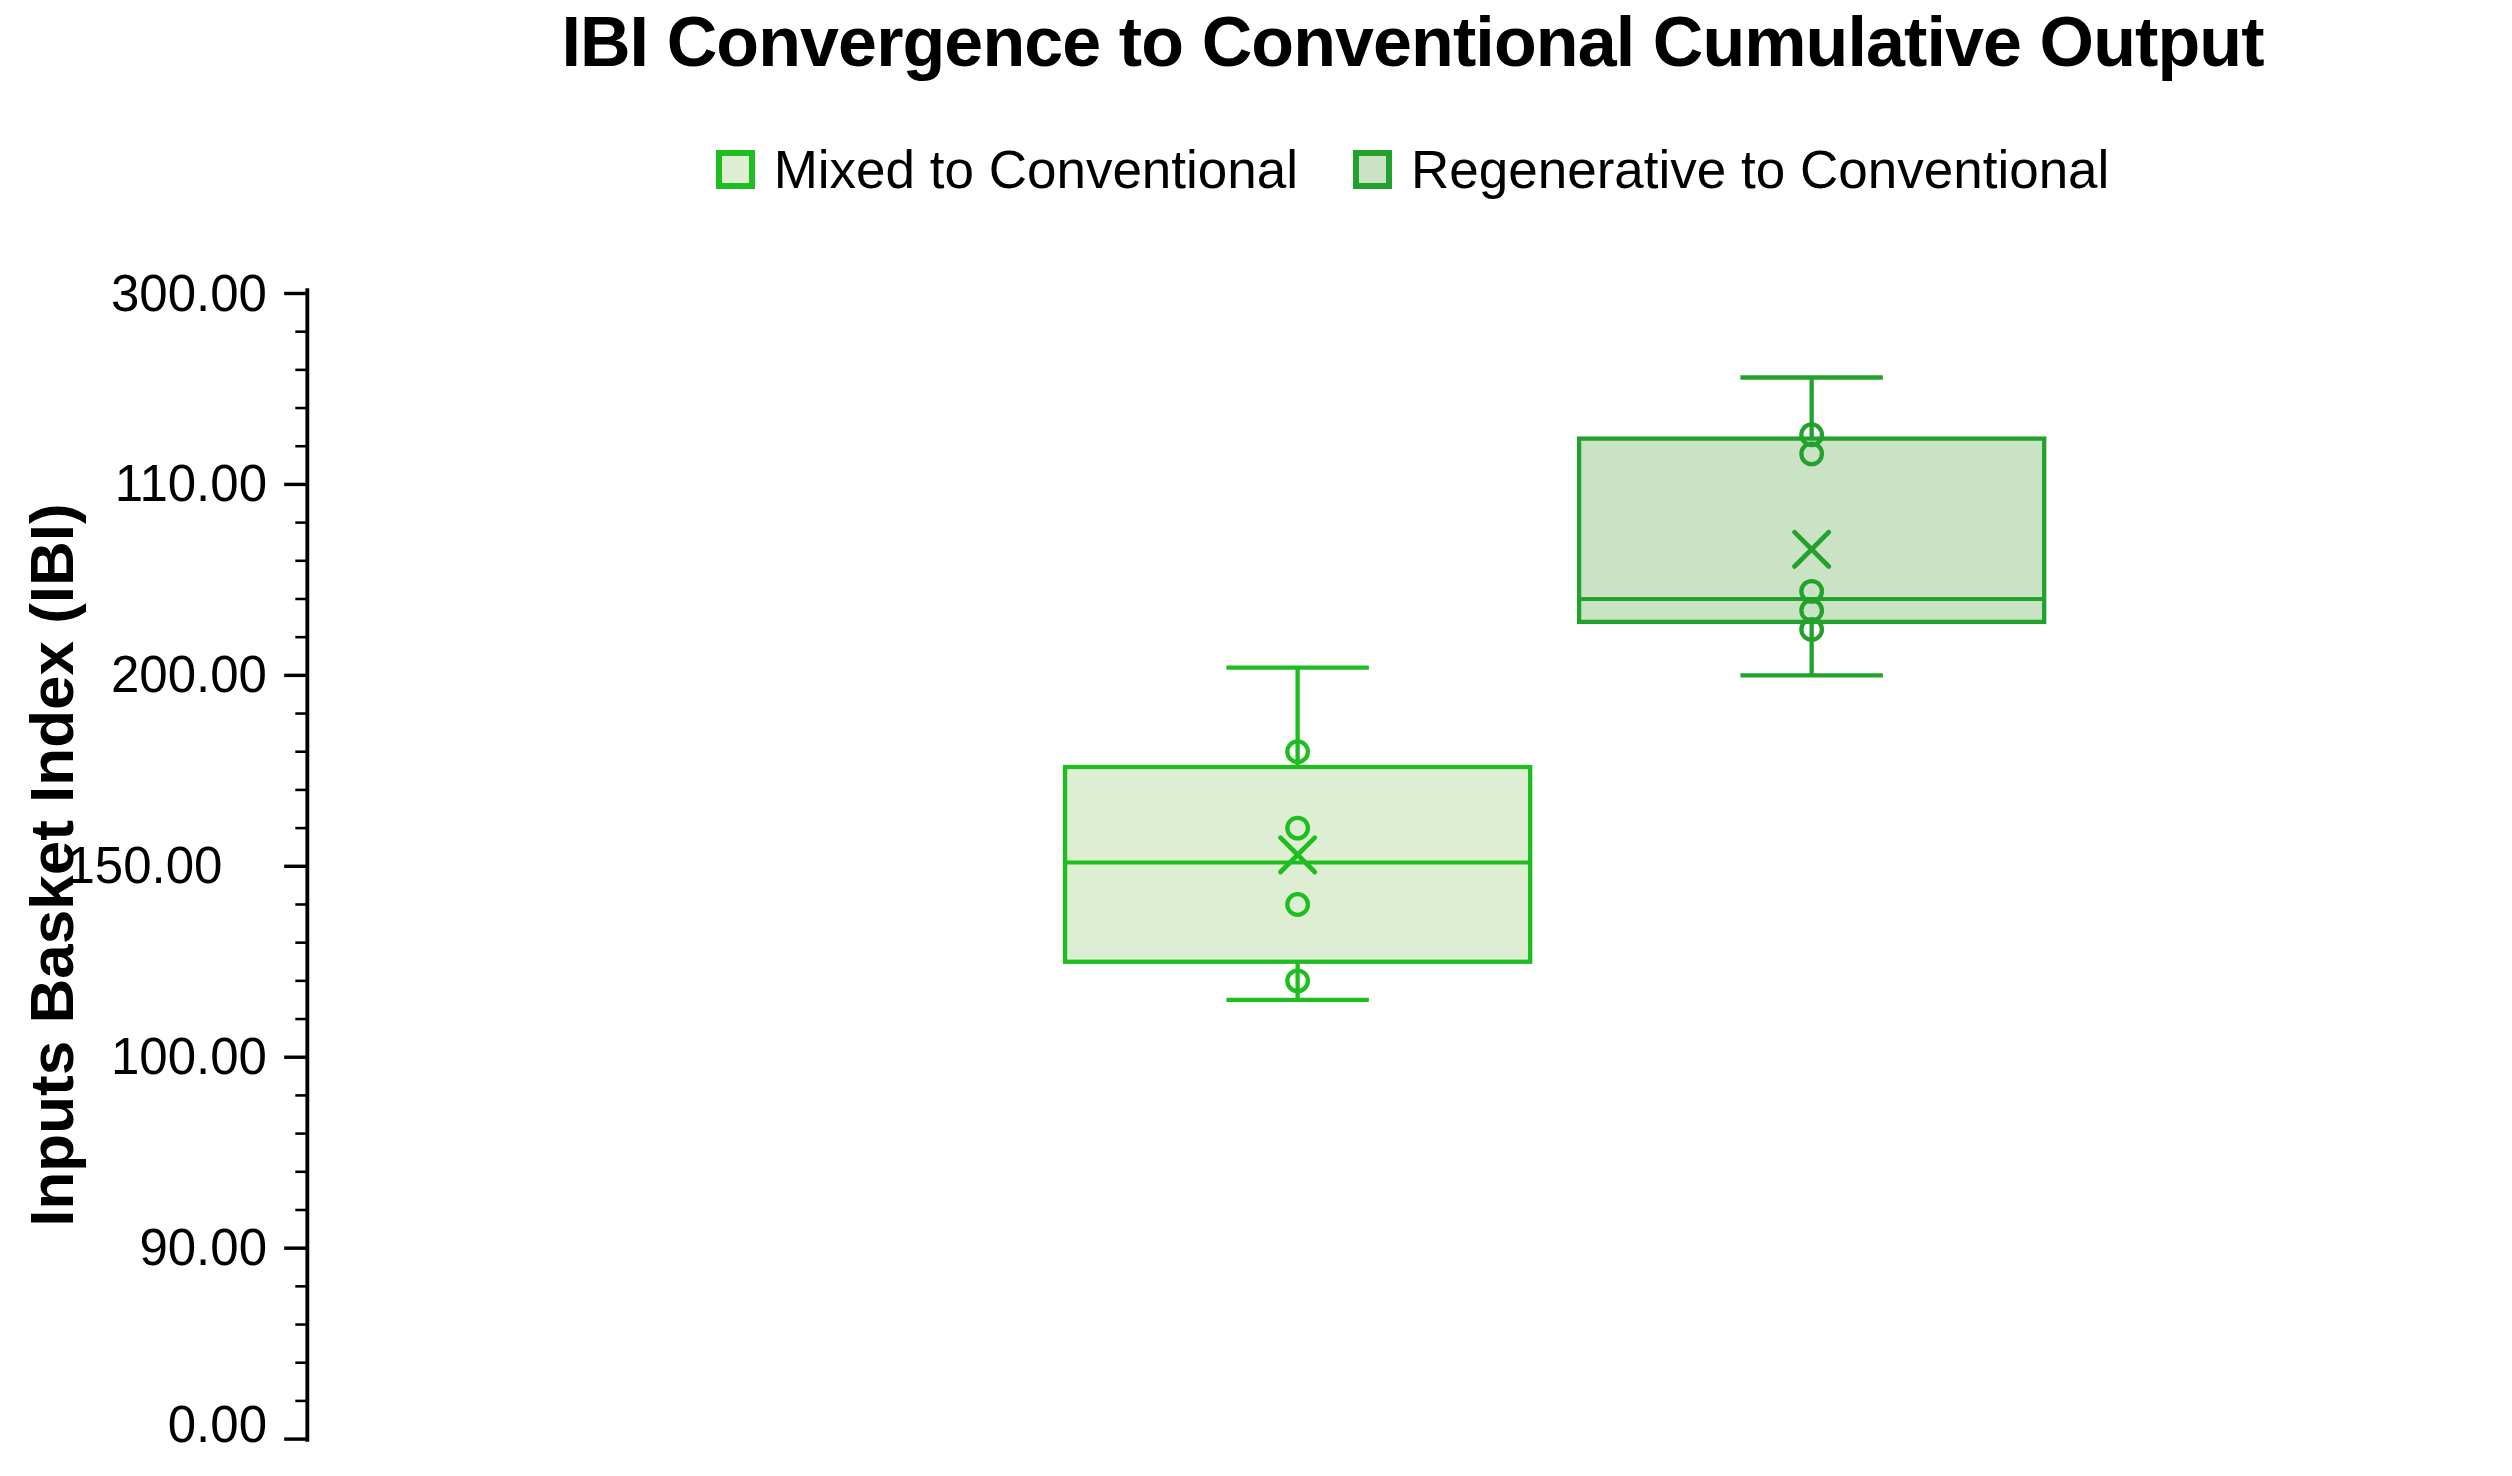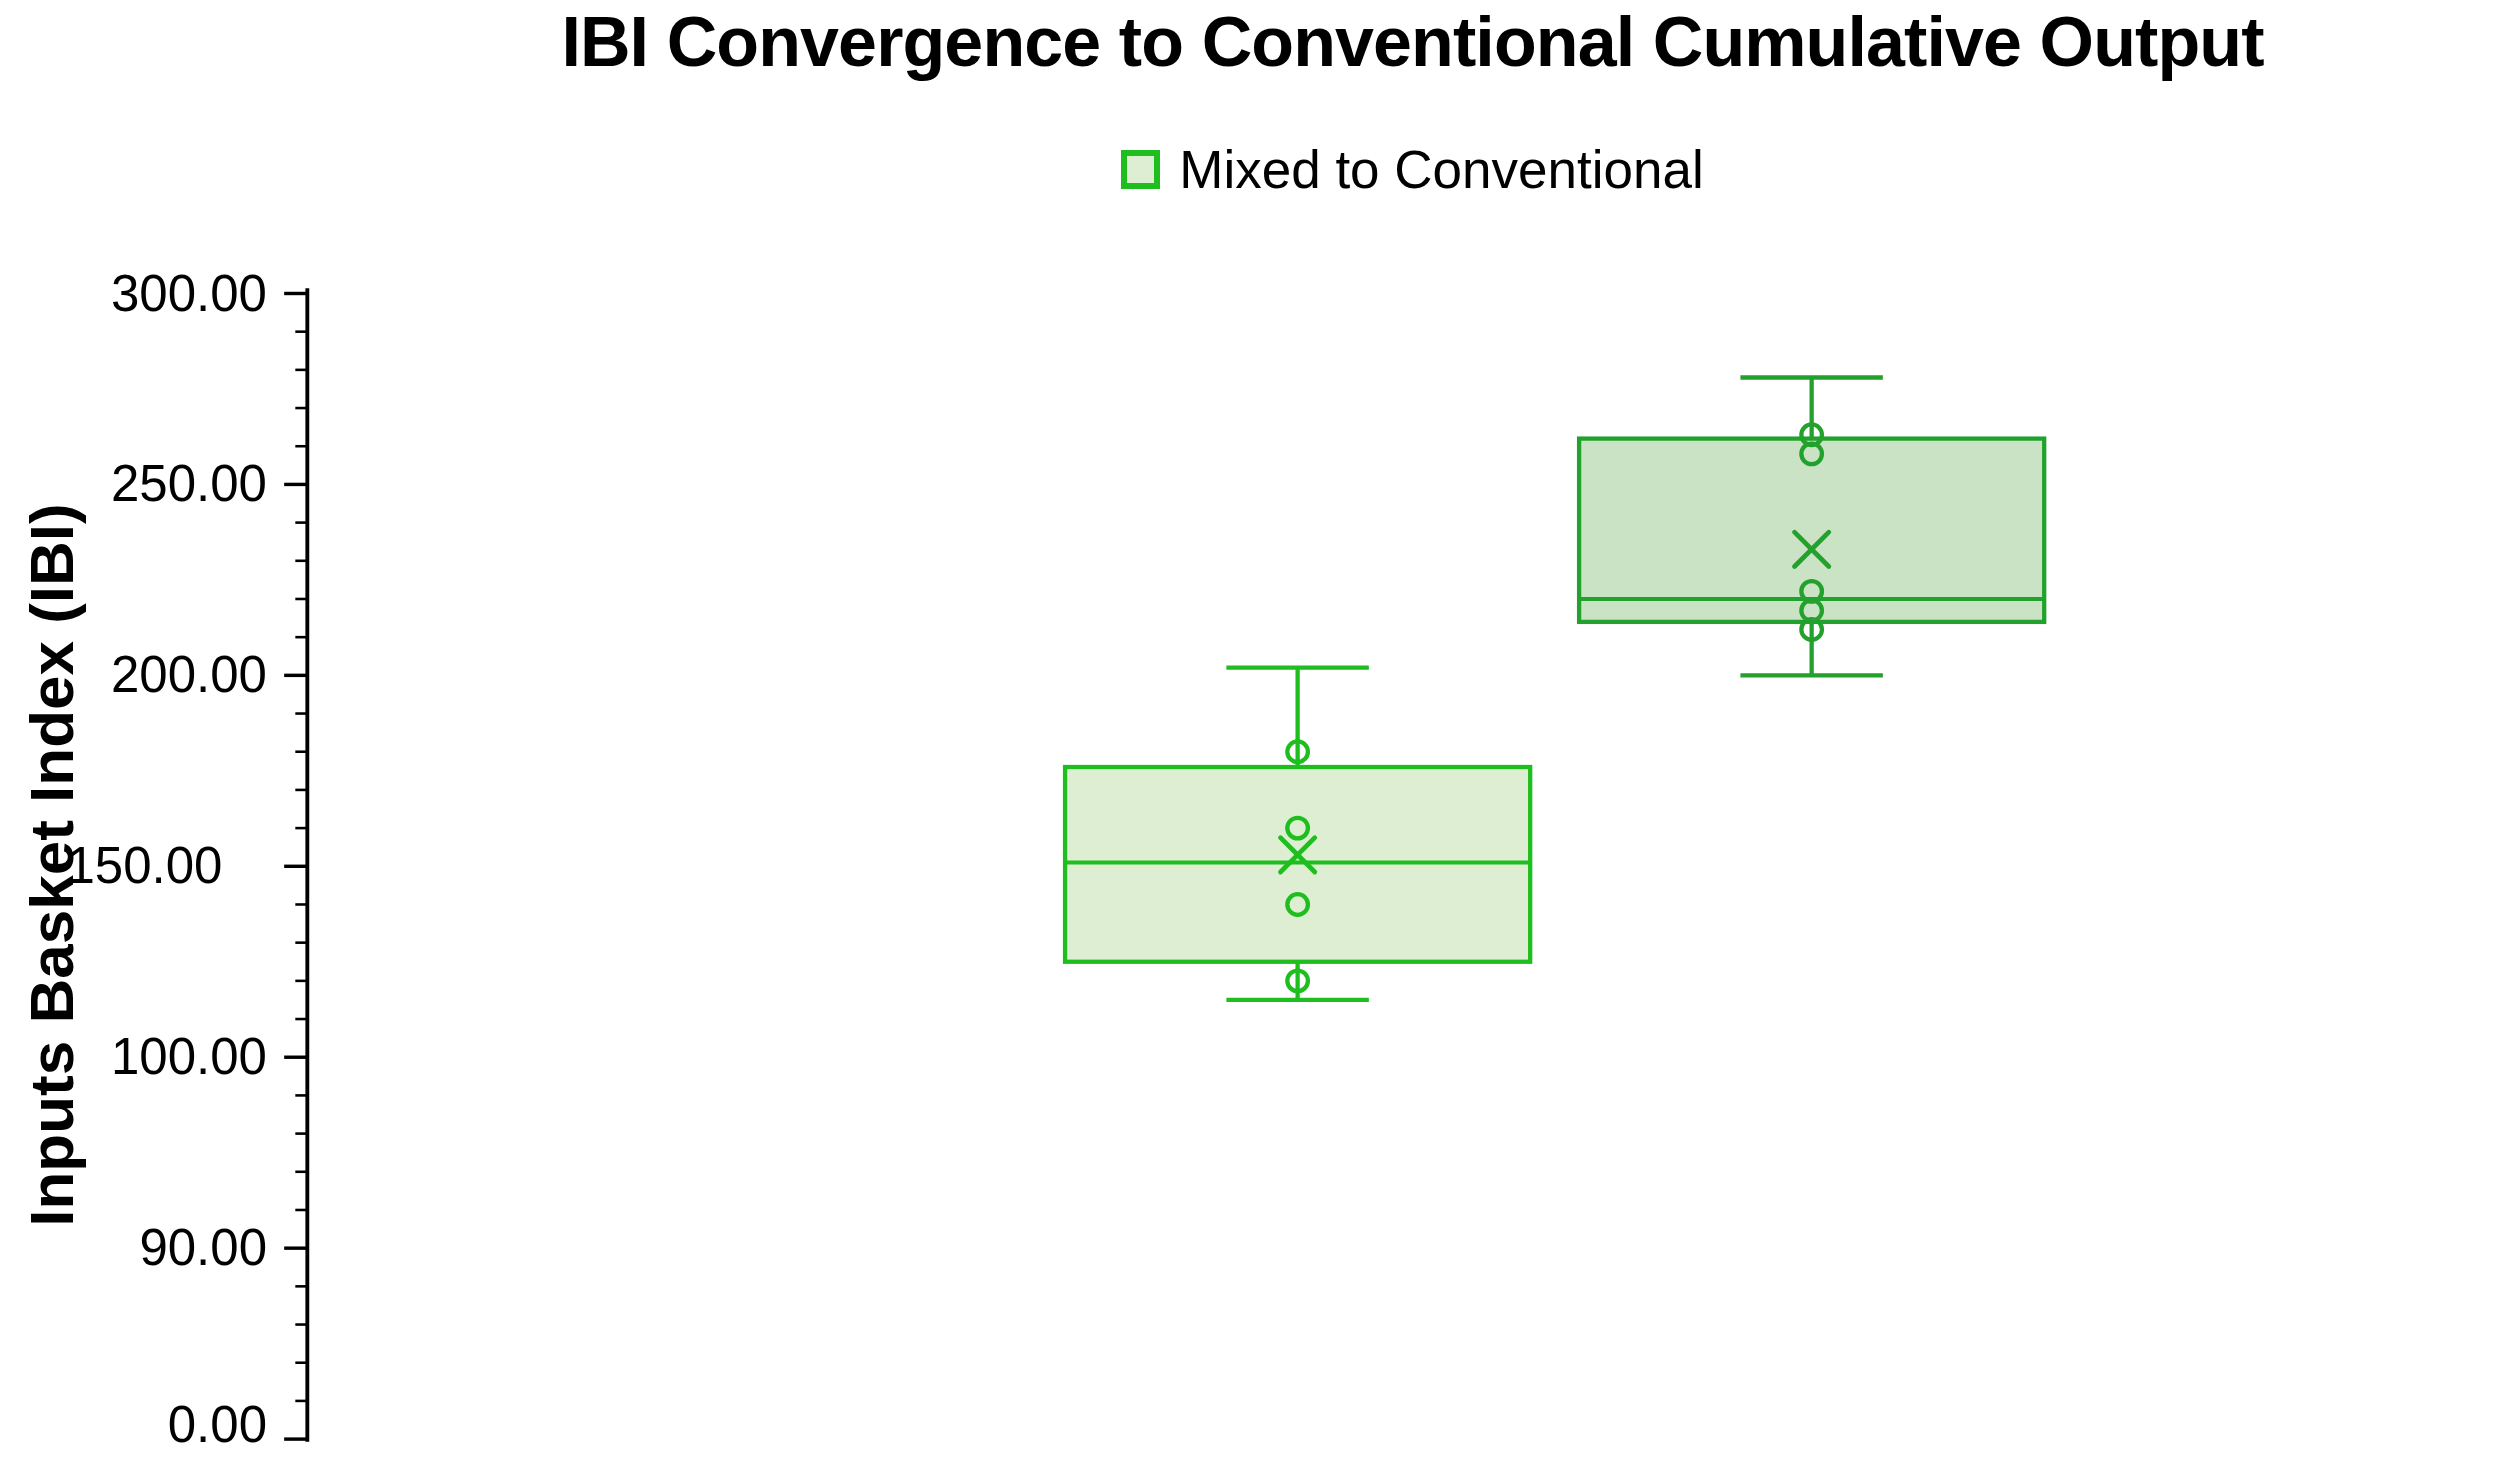--- a/index.html
+++ b/index.html
@@ -36,29 +36,33 @@
 </head>
 <body>
 
 <div id="chart-title">IBI Convergence to Conventional Cumulative Output</div>
 
 <div id="legend">
   <div class="legend-item">
     <span class="legend-marker" id="legend-marker-0" style="background: rgb(222, 238, 211); border-color: rgb(30, 190, 30);"></span>
     <span class="legend-label">Mixed to Conventional</span>
   </div>
+  <div class="legend-item">
+    <span class="legend-marker" id="legend-marker-1" style="background: rgb(201, 227, 196); border-color: rgb(34, 161, 44);"></span>
+    <span class="legend-label">Regenerative to Conventional</span>
+  </div>
 </div>
 
 <div id="y-axis-title">
   <div>Inputs Basket Index (IBI)</div>
 </div>
 
 <div id="tick-labels">
     <div class="tick-label" style="top: 270px;">300.00</div>
-    <div class="tick-label" style="top: 460px;">250.00</div>
+    <div class="tick-label" style="top: 460px;">110.00</div>
     <div class="tick-label" style="top: 651px;">200.00</div>
     <div class="tick-label" style="top: 842px; text-align: center;">150.00</div>
     <div class="tick-label" style="top: 1033px;">100.00</div>
     <div class="tick-label" style="top: 1224px;">90.00</div>
     <div class="tick-label" style="top: 1401px;">0.00</div>
   </div>
 
 <svg id="plot-svg" width="2512" height="1476" viewBox="0 0 2927 1720">
     <line x1="358" y1="336" x2="358" y2="1680" stroke="#000000" stroke-width="4.5"></line>
     <line x1="331" y1="342" x2="358" y2="342" stroke="#000000" stroke-width="4"></line>

